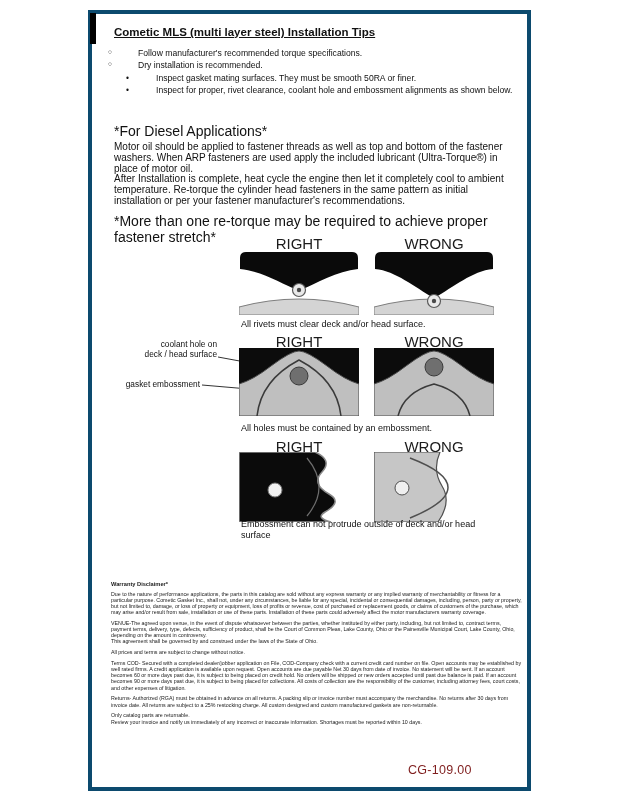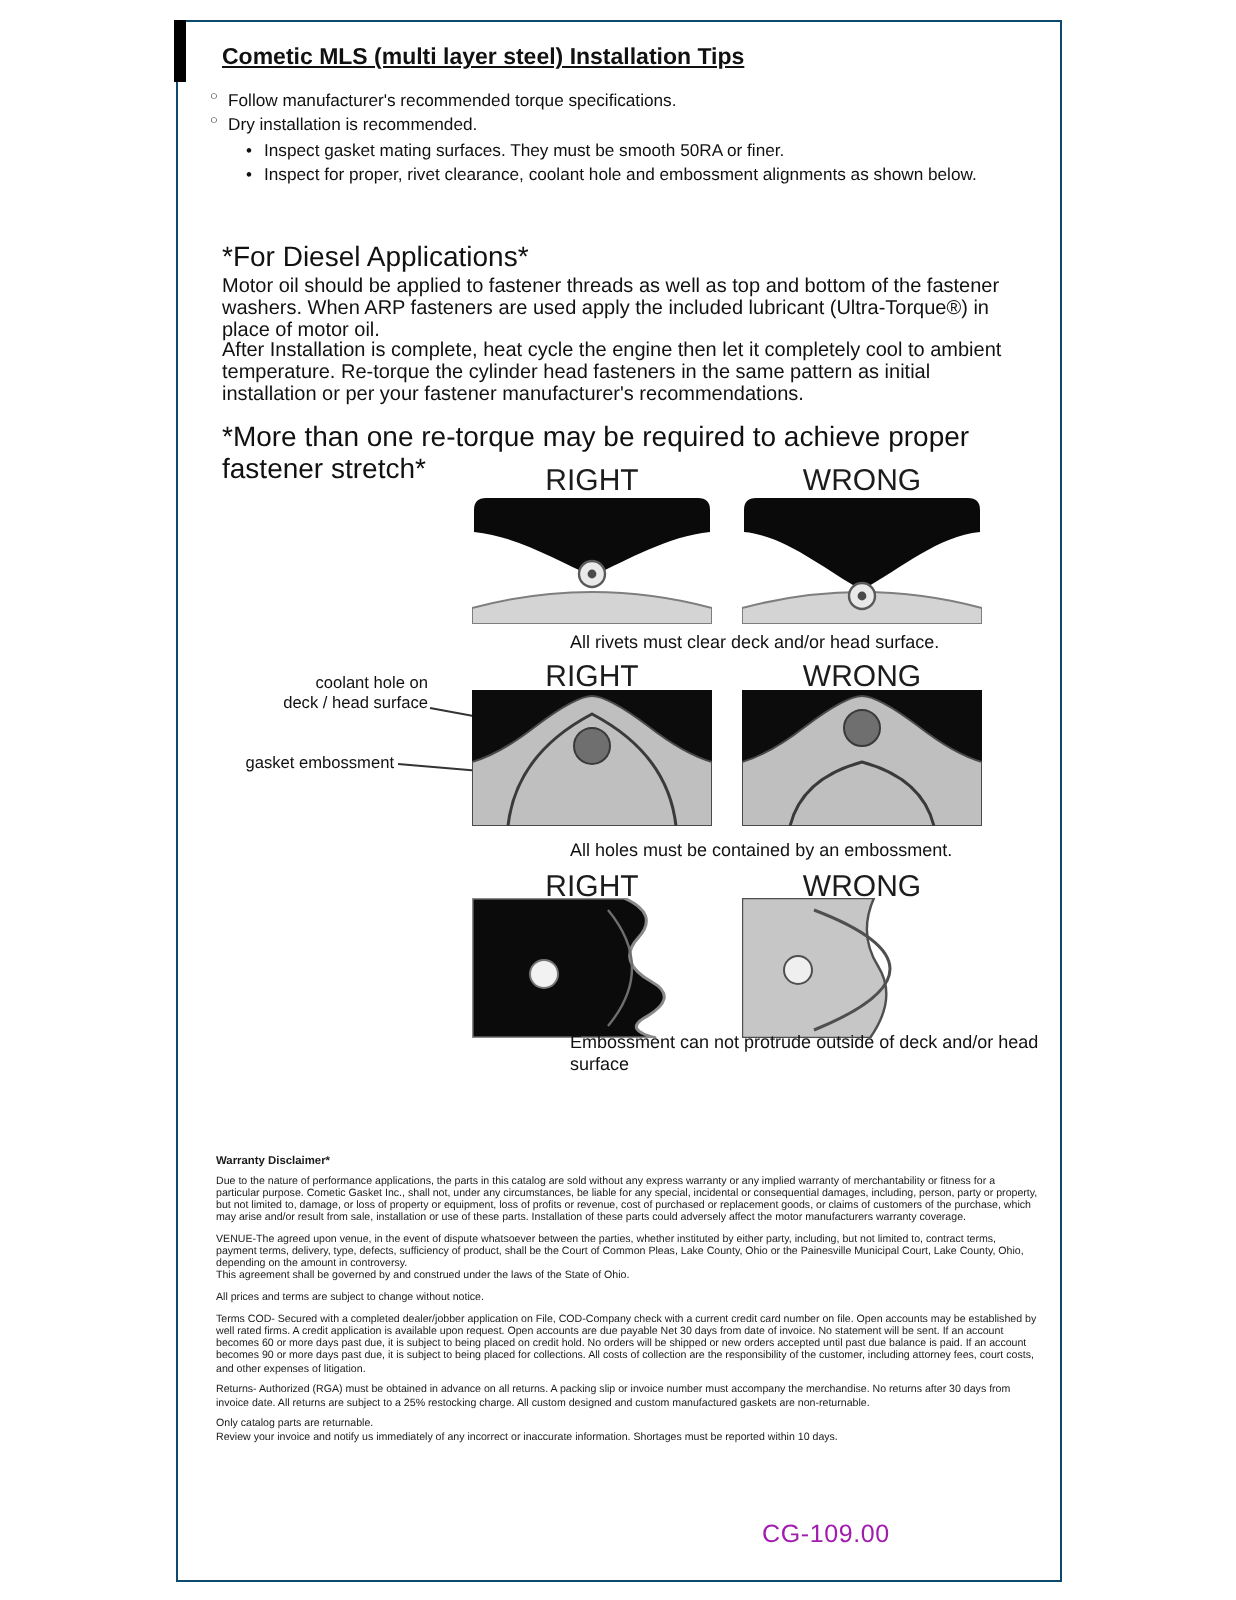--- a/index.html
+++ b/index.html
@@ -1,39 +1,39 @@
 <!DOCTYPE html>
 <html><head>
 <meta charset="utf-8">
 <style>
   * { margin:0; padding:0; box-sizing:border-box; }
   html,body { width:618px; height:800px; background:#ffffff; font-family:"Liberation Sans", sans-serif; color:#111; }
   body { position:relative; overflow:hidden; }
 
-  .page { position:absolute; left:88px; top:10px; width:443px; height:781px; background:#fff; border:1px solid #0c4a6e; }
+  .page { position:absolute; left:88px; top:10px; width:443px; height:781px; background:#fff; border:4px solid #0c4a6e; }
   .scan-mark { position:absolute; left:-2px; top:-1px; width:6px; height:31px; background:#000; }
 
   .title { position:absolute; left:22px; top:12px; font-size:11.5px; font-weight:bold; text-decoration:underline; white-space:nowrap; }
 
   .tips { position:absolute; left:16px; top:33px; font-size:8.6px; line-height:12.4px; width:410px; }
-  .b-row { display:flex; align-items:flex-start; }
+  .b-row { display:flex; align-items:flex-start;gap:21px; }
   .b-row.sub { margin-left:18px; }
   .mk { display:inline-block; width:9px; flex:0 0 9px; text-align:left; }
   .mk.o { font-size:6.5px; position:relative; top:-1px; }
   .mk.f { font-size:8.5px; }
 
   .diesel-h { position:absolute; left:22px; top:109px; font-size:14px; font-weight:normal; }
   .para { position:absolute; left:22px; width:396px; font-size:10px; line-height:11px; }
   .p1 { top:127px; }
   .p2 { top:159px; }
   .note { position:absolute; left:22px; top:199px; font-size:14px; }
 
   .dl { position:absolute; width:120px; text-align:center; font-size:15px; color:#1c1c1c; }
   .fig { position:absolute; width:120px; }
-  .cap { position:absolute; font-size:9px; color:#111;margin-left:47px; }
+  .cap { position:absolute; font-size:9px; color:#111; }
 
   .lbl-r1-right { left:147px; top:221px; } .lbl-r1-wrong { left:282px; top:221px; }
   .fig-r1-right { left:147px; top:237px; } .fig-r1-wrong { left:282px; top:237px; }
   .cap-r1 { left:149px; top:305px; }
 
   .lbl-r2-right { left:147px; top:319px; } .lbl-r2-wrong { left:282px; top:319px; }
   .fig-r2-right { left:147px; top:334px; } .fig-r2-wrong { left:282px; top:334px; }
   .cap-r2 { left:149px; top:409px; }
 
   .lbl-r3-right { left:147px; top:424px; } .lbl-r3-wrong { left:282px; top:424px; }
@@ -43,21 +43,21 @@
   .ann { position:absolute; font-size:8.3px; line-height:10px; text-align:right; color:#111; }
   .ann1 { left:28px; top:325px; width:97px; }
   .ann2 { left:18px; top:365px; width:90px; }
   .ann-lines { position:absolute; left:100px; top:335px; }
 
   .disclaimer { position:absolute; left:19px; top:567px; width:411px; color:#1a1a1a; }
   .disclaimer h3 { font-size:5.7px; font-weight:bold; margin-bottom:3.5px; }
   .disclaimer p { font-size:5.3px; line-height:6.2px; margin-bottom:4.5px; white-space:pre-line; }
   .disclaimer p:last-child { margin-top:-4px; }
 
-  .footer-code { position:absolute; left:292px; top:749px; font-size:12.5px; letter-spacing:0.3px; color:#a21caf; }
+  .footer-code { position:absolute; left:316px; top:749px; font-size:12.5px; letter-spacing:0.3px; color:#7f1d1d; }
 </style>
 </head>
 <body>
 
 <div class="page">
   <div class="scan-mark"></div>
 
   <h1 class="title">Cometic MLS (multi layer steel) Installation Tips</h1>
 
   <div class="tips">

